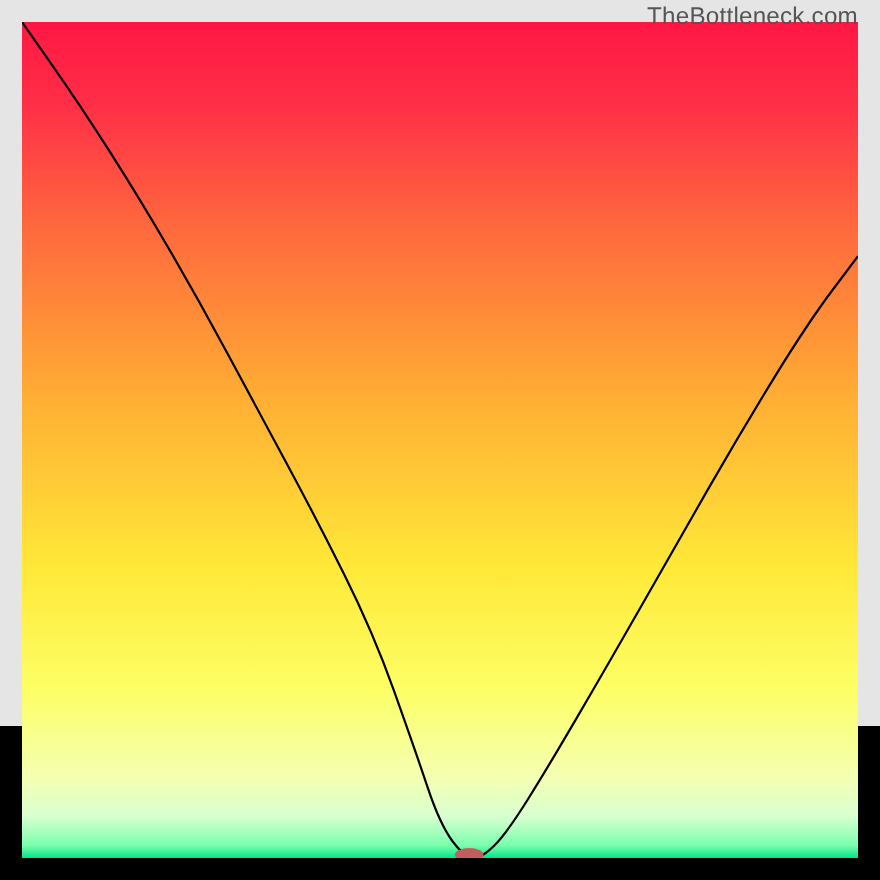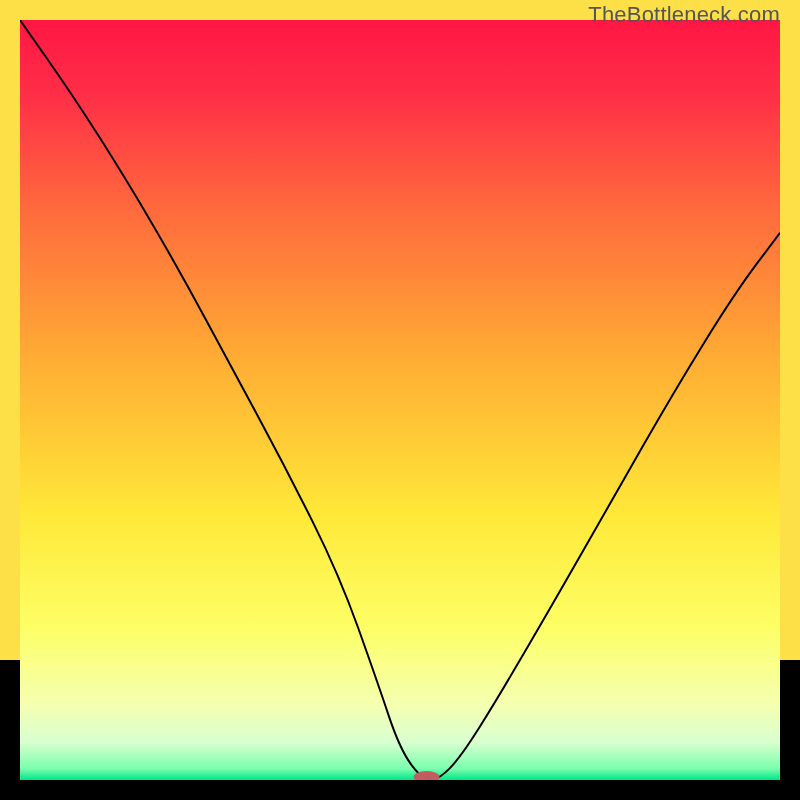--- a/index.html
+++ b/index.html
@@ -8,21 +8,21 @@
     width: 800px;
     height: 800px;
     background: #000;
     font-family: Arial, Helvetica, sans-serif;
     overflow: hidden;
   }
   .chart-outer {
     position: relative;
     width: 800px;
     height: 660px;
-    background: #fde047;
+    background: #e5e5e5;
   }
   .watermark {
     position: absolute;
     top: 2px;
     right: 20px;
     color: #555;
     font-size: 22px;
     font-weight: 500;
     letter-spacing: 0.2px;
     z-index: 5;

